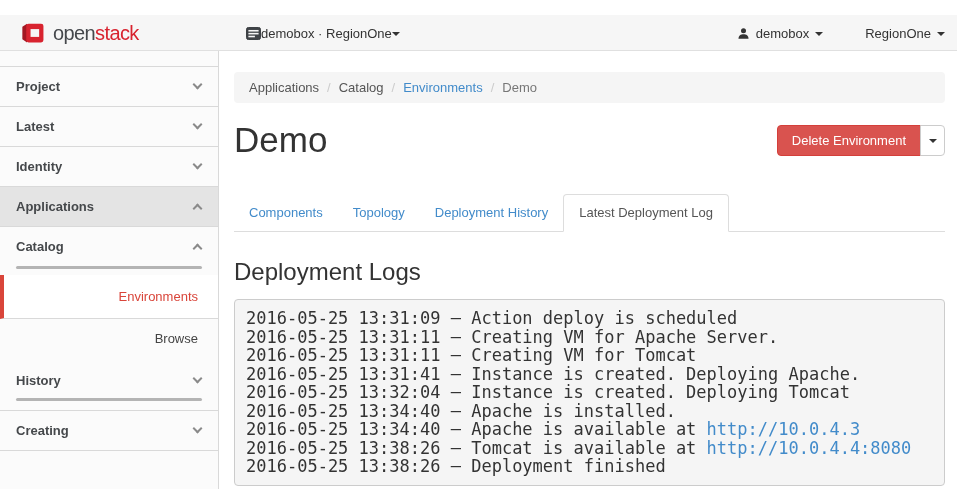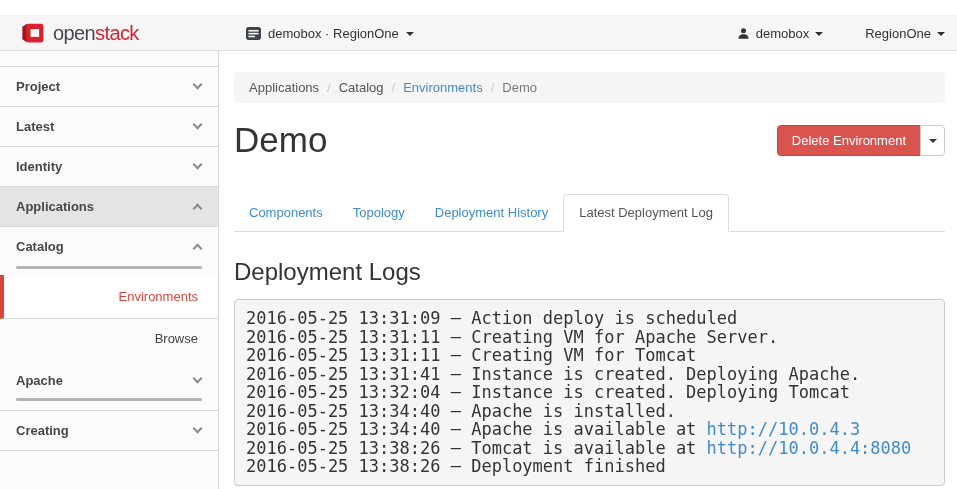--- a/index.html
+++ b/index.html
@@ -5,21 +5,21 @@
   * { box-sizing: border-box; }
   html,body { margin:0; padding:0; }
   body { font-family:"Liberation Sans", sans-serif; background:#fff; }
   .screen { width:957px; height:489px; position:relative; background:#fff; overflow:hidden; }
 
   
   .topbar { height:36px; background:#f6f6f6; border-bottom:1px solid #e0e0e0; position:relative;margin-top:15px; }
   .brand { position:absolute; left:20px; top:0; height:36px; display:flex; align-items:center; gap:8px; cursor:pointer; }
   .logo-word { font-size:20px; letter-spacing:-0.6px; color:#45484c; }
   .logo-word .stack { color:#d8232f; }
-  .ctx { position:absolute; left:246px; top:0; height:36px; display:flex; align-items:center; gap:7px; font-size:13px; color:#333; cursor:pointer; }
+  .ctx { position:absolute; left:246px; top:0; height:36px; display:flex; align-items:center; font-size:13px; color:#333; cursor:pointer; }
   .top-right { position:absolute; right:12px; top:0; height:36px; display:flex; align-items:center; gap:42px; }
   .top-menu { display:flex; align-items:center; gap:6px; font-size:13px; color:#333; cursor:pointer; }
   .caret { display:inline-block; width:0; height:0; border-left:4px solid transparent; border-right:4px solid transparent; border-top:4px solid #333; margin-top:1px; }
 
   
   .main { display:flex; height:452px; }
 
   
   .sidebar { width:219px; min-width:219px; border-right:1px solid #d9d9d9; background:#fbfbfb; }
   .stub { height:16px; border-bottom:1px solid #d9d9d9; }
@@ -146,21 +146,21 @@
         <span>Environments</span>
       </div>
       <div class="leaf browse">
         <span>Browse</span>
       </div>
 
       <div class="group-gap"></div>
 
       <div class="manage-group">
         <div class="subhead">
-          <span>Apache</span>
+          <span>History</span>
           <i class="chev down"></i>
         </div>
         <div class="head-rule"></div>
       </div>
 
       <div class="nav-row">
         <span>Creating</span>
         <i class="chev down"></i>
       </div>
     </div>

